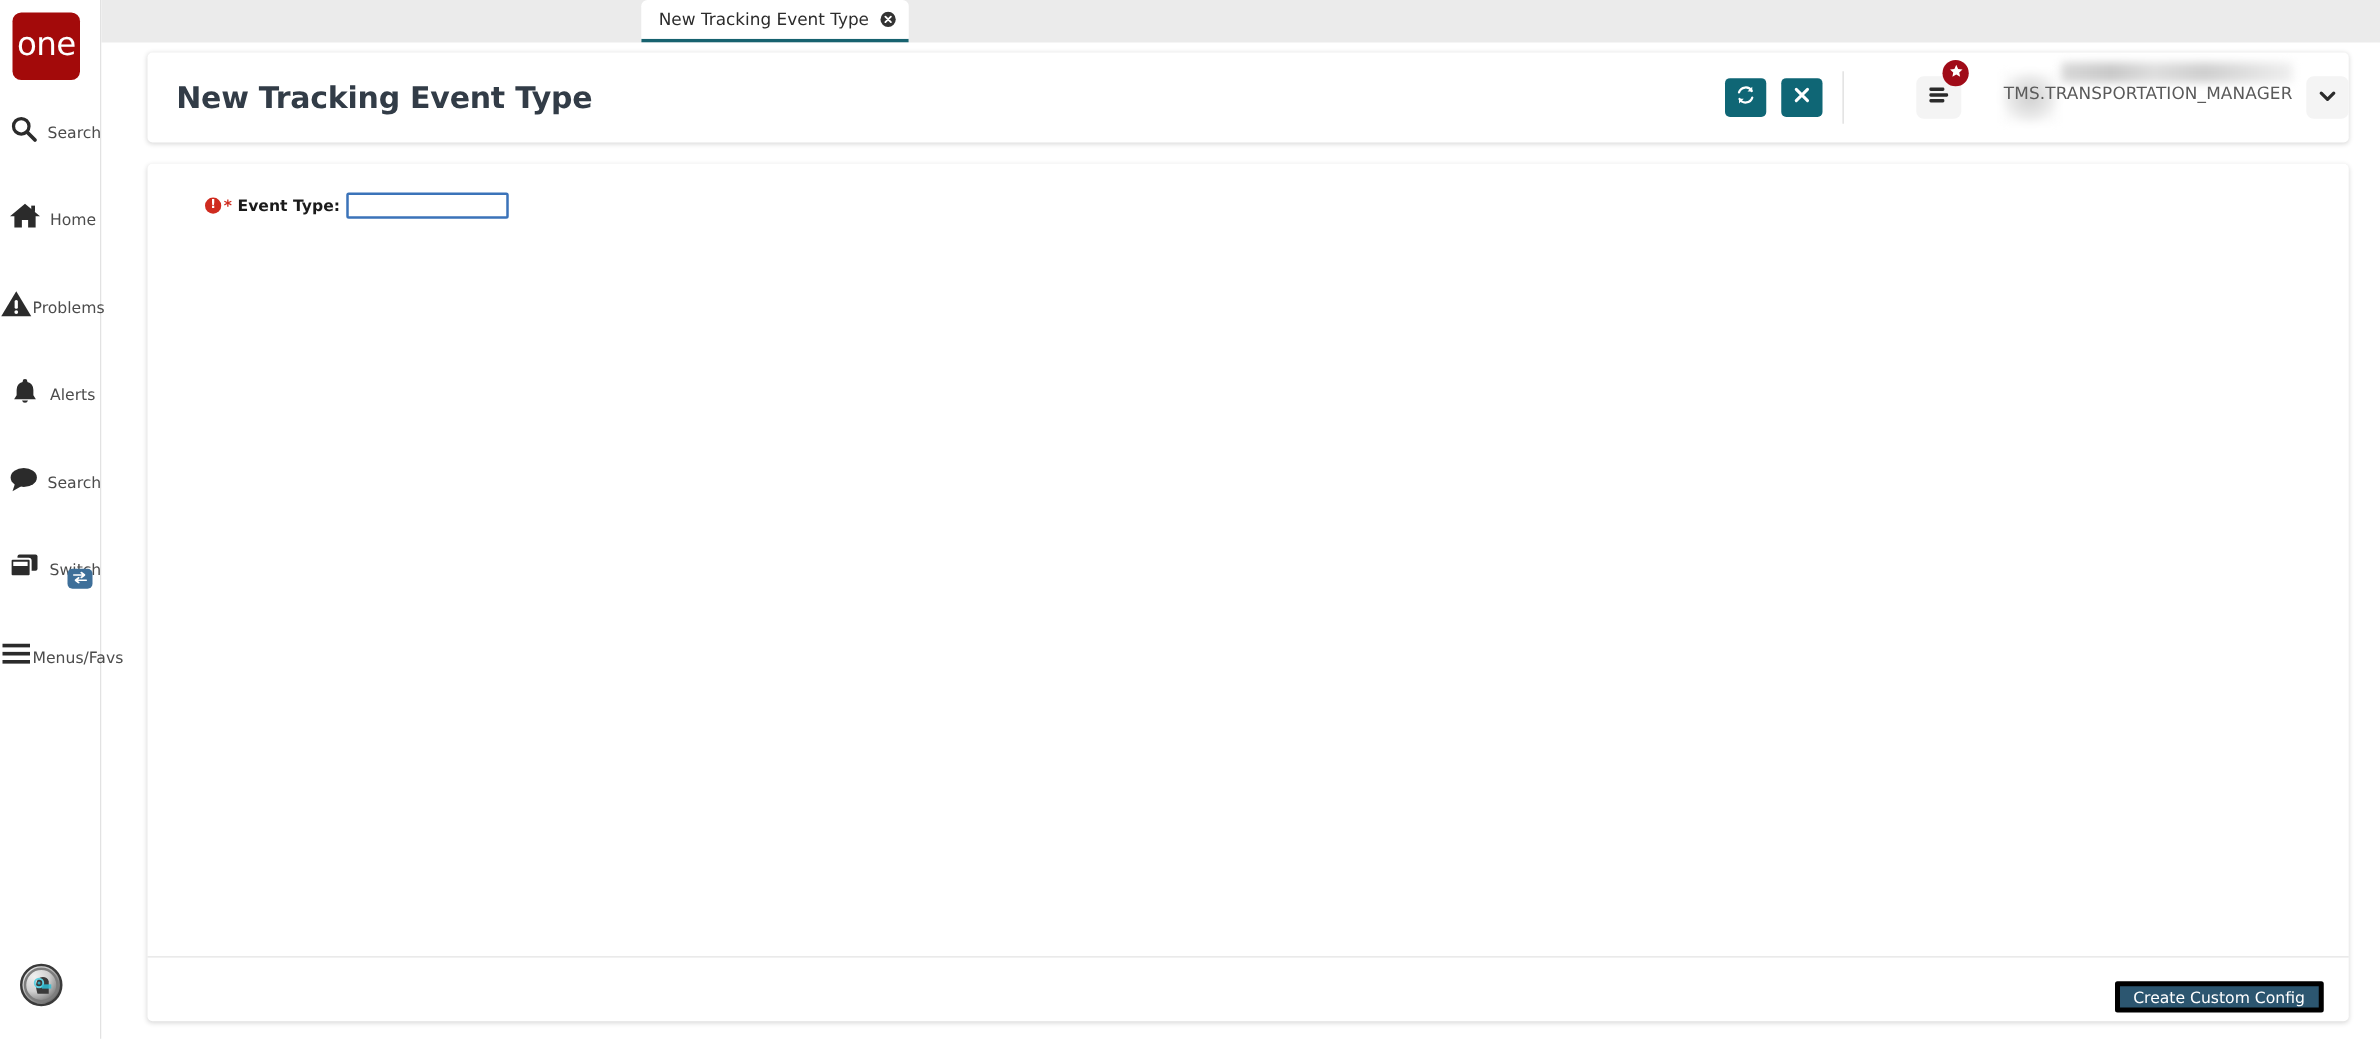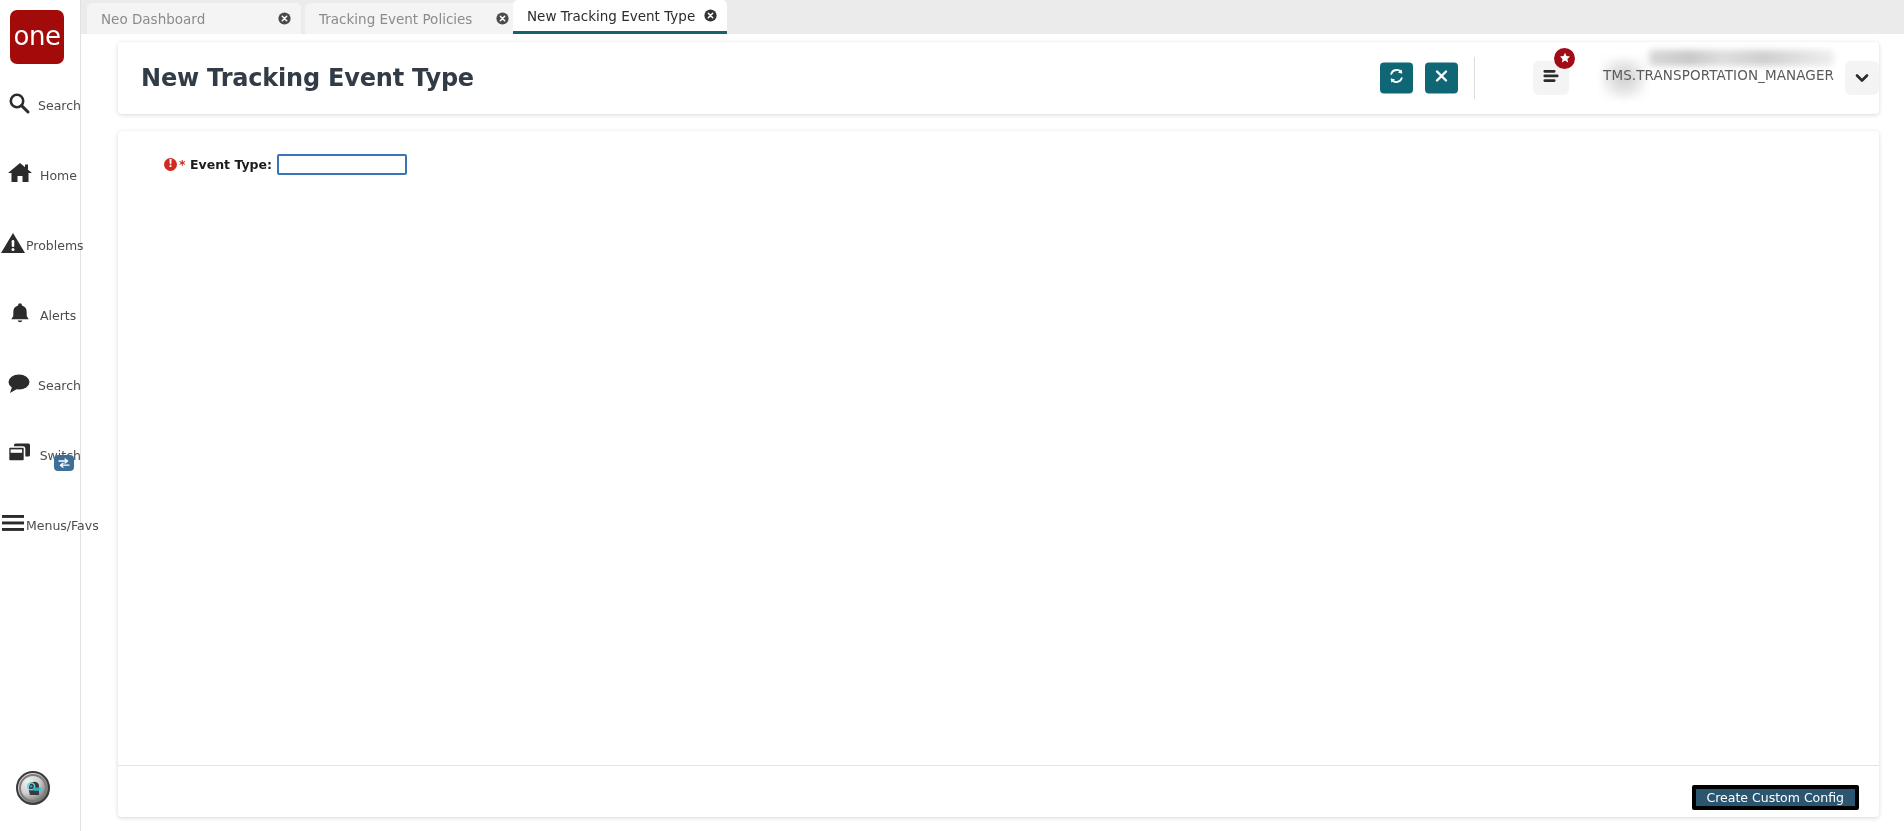--- a/index.html
+++ b/index.html
@@ -402,39 +402,21 @@
       <path d="M12 22 C11 18 10 15 12 11 C14 7.5 20 8 21 12 L21 22 Z" fill="#3a3a3a"></path>
       <circle cx="13.2" cy="13.4" r="3.4" fill="none" stroke="#5fd0e0" stroke-width="1.5"></circle>
       <circle cx="13.2" cy="13.4" r="1.2" fill="#27a9bd"></circle>
       <rect x="15.5" y="14.5" width="7.5" height="3.4" fill="#2ec0d6" opacity="0.85"></rect>
     </svg>
   </div>
 </div>
 
 <div id="tabbar">
 
-  <div class="tab" style="left:6px; width:214px;">
-    <span class="tab-label">Neo Dashboard</span>
-    <span class="tab-close">
-      <svg width="13" height="13" viewBox="0 0 13 13">
-          <circle cx="6.5" cy="6.5" r="6.1" fill="#4a4a4a"></circle>
-          <path d="M4.3 4.3 L8.7 8.7 M8.7 4.3 L4.3 8.7" stroke="#ffffff" stroke-width="1.5" stroke-linecap="round"></path>
-        </svg>
-    </span>
-  </div>
-
-  <div class="tab" style="left:224px; width:214px;">
-    <span class="tab-label">Tracking Event Policies</span>
-    <span class="tab-close">
-      <svg width="13" height="13" viewBox="0 0 13 13">
-          <circle cx="6.5" cy="6.5" r="6.1" fill="#4a4a4a"></circle>
-          <path d="M4.3 4.3 L8.7 8.7 M8.7 4.3 L4.3 8.7" stroke="#ffffff" stroke-width="1.5" stroke-linecap="round"></path>
-        </svg>
-    </span>
-  </div>
+
 
   <div class="tab active" style="left:432px; width:214px;">
     <span class="tab-label">New Tracking Event Type</span>
     <span class="tab-close">
       <svg width="13" height="13" viewBox="0 0 13 13">
           <circle cx="6.5" cy="6.5" r="6.1" fill="#333333"></circle>
           <path d="M4.3 4.3 L8.7 8.7 M8.7 4.3 L4.3 8.7" stroke="#ffffff" stroke-width="1.5" stroke-linecap="round"></path>
         </svg>
     </span>
   </div>

